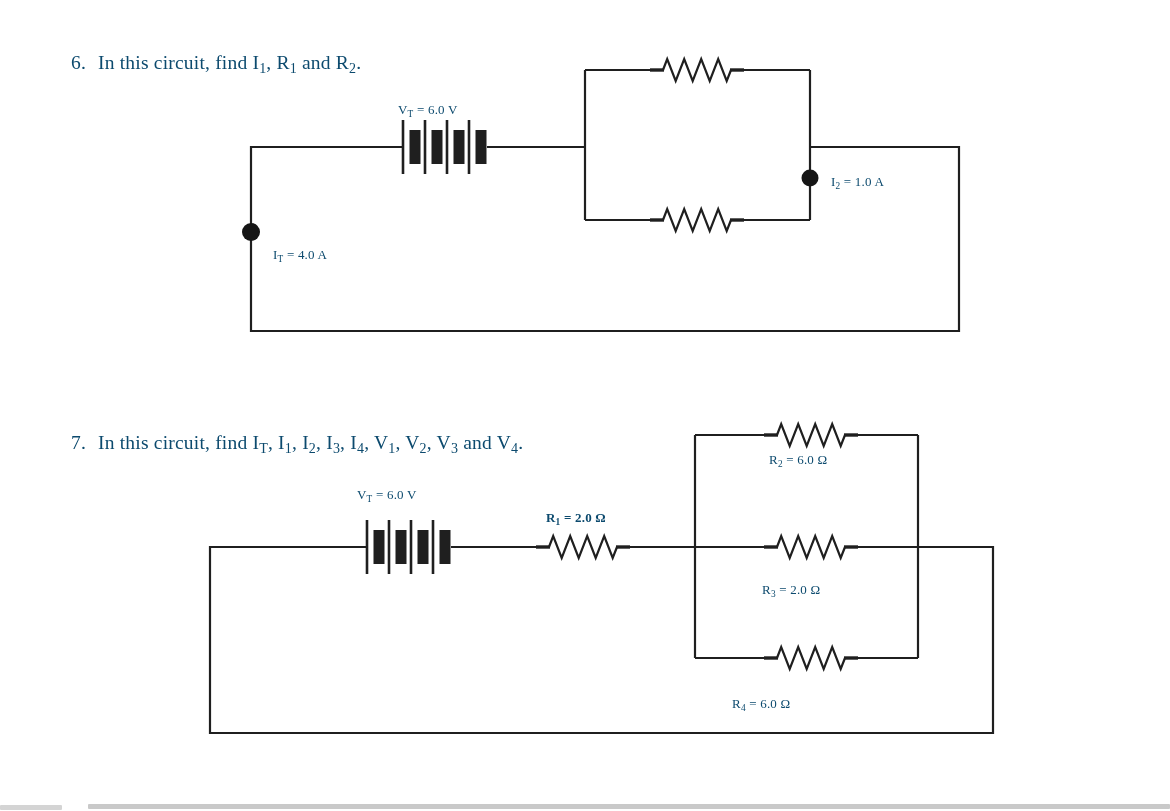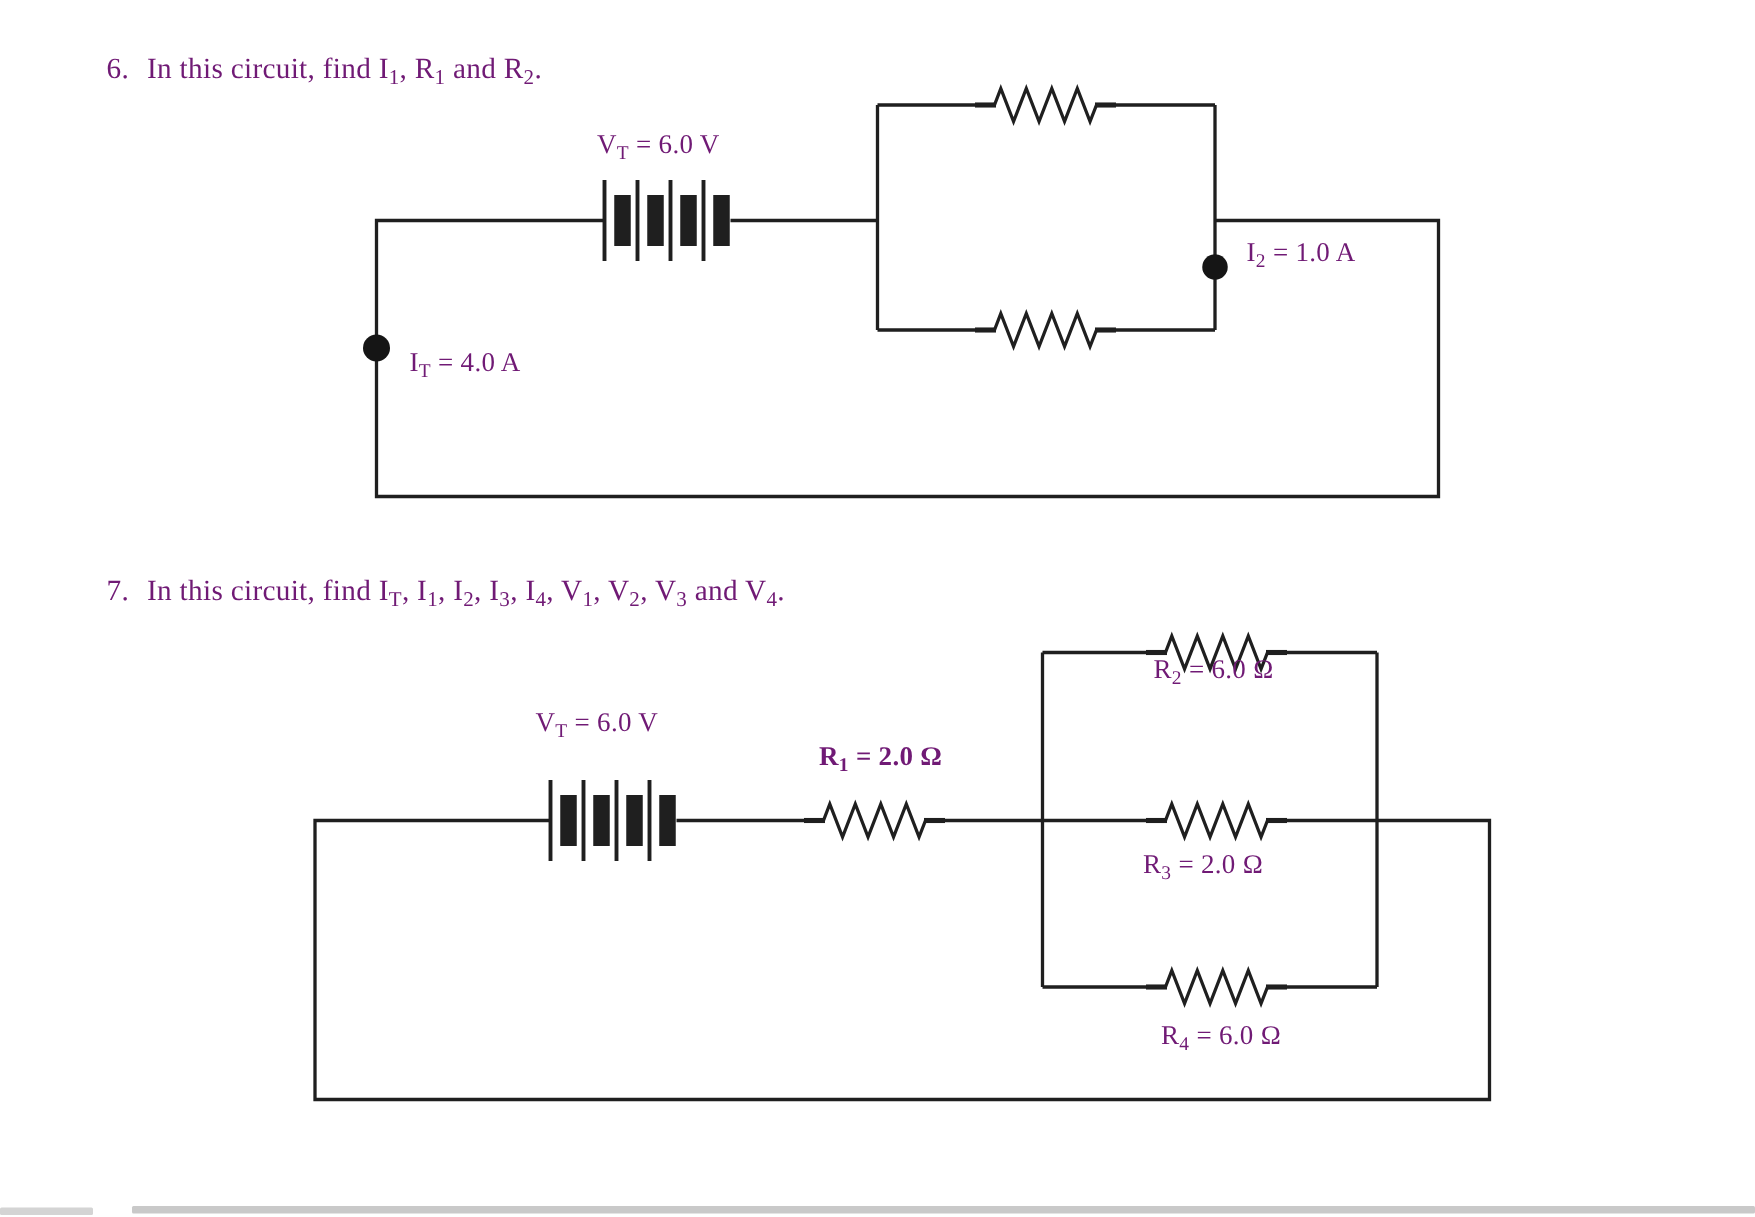--- a/index.html
+++ b/index.html
@@ -17,32 +17,33 @@
     color: #2b2b2b;
   }
   .circuit-svg {
     position: absolute;
     left: 0;
     top: 0;
   }
   .label {
     position: absolute;
     white-space: nowrap;
-    color: #701a75;
+    color: #0c4a6e;
     letter-spacing: 0.2px;
+    margin-top: 16px;
   }
   .title {
     font-size: 19.5px;
   }
   .title .pnum {
     display: inline-block;
     margin-right: 12px;
   }
   .clabel {
-    font-size: 18px;
+    font-size: 13px;
   }
   sub {
     font-size: 72%;
     vertical-align: baseline;
     position: relative;
     top: 0.30em;
     line-height: 0;
   }
   .bottom-bar {
     position: absolute;
@@ -101,25 +102,25 @@
     </g>
   </svg>
 
   <div class="label title" style="left:71px; top:36px;">
     <span class="pnum">6.</span><span class="ptext">In this circuit, find I<sub>1</sub>, R<sub>1</sub> and R<sub>2</sub>.</span>
   </div>
   <div class="label clabel" style="left:398px; top:86px;">V<sub>T</sub> = 6.0 V</div>
   <div class="label clabel" style="left:831px; top:158px;">I<sub>2</sub> = 1.0 A</div>
   <div class="label clabel" style="left:273px; top:231px;">I<sub>T</sub> = 4.0 A</div>
 
-  <div class="label title" style="left:71px; top:384px;">
+  <div class="label title" style="left:71px; top:416px;">
     <span class="pnum">7.</span><span class="ptext">In this circuit, find I<sub>T</sub>, I<sub>1</sub>, I<sub>2</sub>, I<sub>3</sub>, I<sub>4</sub>, V<sub>1</sub>, V<sub>2</sub>, V<sub>3</sub> and V<sub>4</sub>.</span>
   </div>
   <div class="label clabel" style="left:357px; top:471px;">V<sub>T</sub> = 6.0 V</div>
   <div class="label clabel" style="left:546px; top:494px;font-weight:bold;">R<sub>1</sub> = 2.0 Ω</div>
   <div class="label clabel" style="left:769px; top:436px;">R<sub>2</sub> = 6.0 Ω</div>
   <div class="label clabel" style="left:762px; top:566px;">R<sub>3</sub> = 2.0 Ω</div>
-  <div class="label clabel" style="left:774px; top:680px;font-family:Liberation Serif, serif;">R<sub>4</sub> = 6.0 Ω</div>
+  <div class="label clabel" style="left:732px; top:680px;font-family:Liberation Serif, serif;">R<sub>4</sub> = 6.0 Ω</div>
 
   <div class="bottom-bar short"></div>
   <div class="bottom-bar long"></div>
 
 </div>
 
 </body></html>

